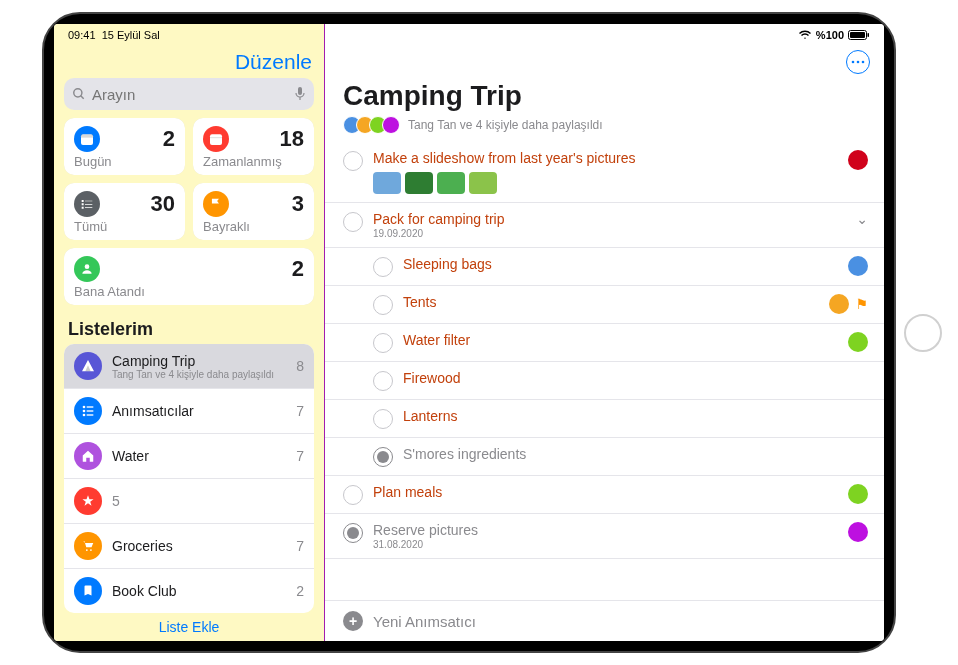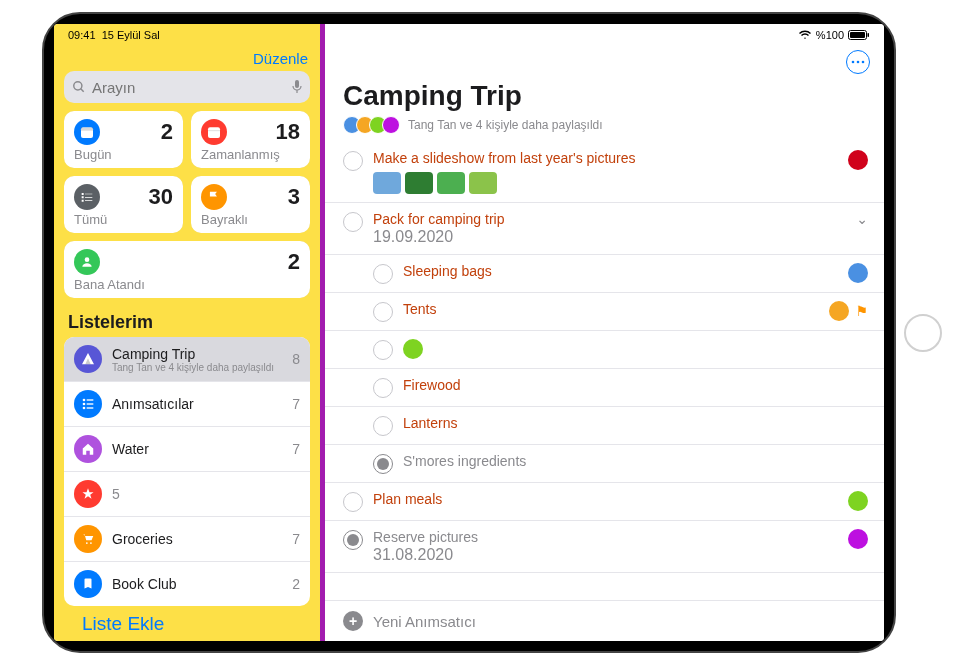--- a/index.html
+++ b/index.html
@@ -3,25 +3,25 @@
 <meta charset="utf-8">
 <style>
 * { margin: 0; padding: 0; box-sizing: border-box; font-family: -apple-system, "Helvetica Neue", Arial, sans-serif; }
 body { background: #fff; display: flex; justify-content: center; align-items: center; height: 665px; width: 958px; }
 .device { width: 958px; height: 665px; position: relative; }
 .home-btn { position: absolute; right: 16px; top: 50%; transform: translateY(-50%); width: 38px; height: 38px; border: 2px solid #d0d0d0; border-radius: 50%; }
 .bezel { position: absolute; left: 42px; top: 12px; right: 62px; bottom: 12px; border: 2px solid #444; border-radius: 38px; padding: 10px; background: #000; }
 .screen { width: 100%; height: 100%; background: #fff; border-radius: 4px; overflow: hidden; display: flex; }
 
 .statusbar { position: absolute; top: 0; left: 0; right: 0; height: 20px; display: flex; justify-content: space-between; align-items: center; padding: 2px 14px 0; font-size: 11px; font-weight: 500; }
-.statusbar .right { display: flex; align-items: center; gap: 4px; }
-
-.sidebar { width: 271px; background: #fde047; height: 100%; display: flex; flex-direction: column; border-right: 5px solid #a21caf; position: relative; padding-top: 20px; }
+.statusbar .right { display: flex; align-items: center; gap: 4px; font-weight: bold; }
+
+.sidebar { width: 271px; background: #fef9c3; height: 100%; display: flex; flex-direction: column; border-right: 1px solid #a21caf; position: relative; padding-top: 20px; }
 .sidebar-top { display: flex; justify-content: flex-end; padding: 6px 12px 4px; }
-.edit-btn { color: #007aff; font-size: 15px; background: none; border: none; text-align: right; }
+.edit-btn { color: #007aff; font-size: 21px; background: none; border: none; text-align: right; }
 .search { margin: 0 10px 8px; background: #e4e4e9; border-radius: 10px; height: 32px; display: flex; align-items: center; padding: 0 8px; color: #8a8a8e; font-size: 15px; }
 .search input { flex: 1; background: none; border: none; font-size: 15px; color: #333; outline: none; }
 .search .mic { margin-left: auto; }
 
 .smart-grid { display: grid; grid-template-columns: 1fr 1fr; gap: 8px; padding: 0 10px 8px; }
 .card { background: #fff; border-radius: 10px; padding: 8px 10px 6px; display: flex; flex-direction: column; box-shadow: 0 0 0.5px rgba(0,0,0,0.1); min-height: 56px; }
 .card-row { display: flex; justify-content: space-between; align-items: flex-start; }
 .card .iconwrap { width: 26px; height: 26px; border-radius: 50%; display: flex; align-items: center; justify-content: center; }
 .card .count { font-size: 22px; font-weight: 700; color: #1c1c1e; }
 .card .label { font-size: 13px; color: #8a8a8e; margin-top: 2px; }
@@ -30,41 +30,41 @@
 .section-title { font-size: 18px; font-weight: 700; padding: 6px 14px 4px; color: #1c1c1e; }
 .lists { background: #fff; margin: 0 10px; border-radius: 10px; overflow: hidden; flex-shrink: 0; }
 .list-item { display: flex; align-items: center; padding: 8px 10px; gap: 10px; border-bottom: 0.5px solid #e5e5ea; }
 .list-item:last-child { border-bottom: none; }
 .list-item.selected { background: #d9d9de; }
 .list-icon { width: 28px; height: 28px; border-radius: 50%; display: flex; align-items: center; justify-content: center; flex-shrink: 0; }
 .list-text { flex: 1; display: flex; flex-direction: column; overflow: hidden; }
 .list-text .name { font-size: 14px; color: #1c1c1e; }
 .list-text .sub { font-size: 10px; color: #8a8a8e; white-space: nowrap; overflow: hidden; text-overflow: ellipsis; }
 .list-count { font-size: 14px; color: #8a8a8e; }
-.add-list { text-align: left; padding: 6px 28px; color: #007aff; font-size: 19px; margin-top: auto; }
+.add-list { text-align: center; padding: 6px 28px; color: #007aff; font-size: 14px; margin-top: auto; }
 
 .main { flex: 1; background: #fff; position: relative; padding-top: 20px; display: flex; flex-direction: column; }
 .main-top { display: flex; justify-content: flex-end; padding: 6px 14px 4px; }
 .more-btn { width: 24px; height: 24px; border: 1.5px solid #007aff; border-radius: 50%; color: #007aff; display: flex; align-items: center; justify-content: center; font-size: 14px; }
 .main-title { font-size: 28px; font-weight: 700; padding: 2px 18px 2px; color: #1c1c1e; }
 .shared-row { display: flex; align-items: center; gap: 8px; padding: 2px 18px 8px; font-size: 12px; color: #8a8a8e; }
 .avatars { display: flex; }
 .avatars .av { width: 18px; height: 18px; border-radius: 50%; margin-left: -5px; border: 1px solid #fff; }
 .avatars .av:first-child { margin-left: 0; }
 
 .todos { flex: 1; overflow: hidden; }
 .todo { display: flex; align-items: flex-start; padding: 8px 16px 8px 18px; gap: 10px; border-bottom: 0.5px solid #e5e5ea; }
 .todo.sub { padding-left: 48px; }
 .circle { width: 20px; height: 20px; border: 1.5px solid #c7c7cc; border-radius: 50%; flex-shrink: 0; margin-top: 1px; position: relative; }
 .circle.done { border-color: #8a8a8e; }
 .circle.done::after { content: ""; position: absolute; inset: 3px; background: #8a8a8e; border-radius: 50%; }
 .todo-body { flex: 1; }
 .todo-title { font-size: 14px; color: #c2410c; }
 .todo.completed .todo-title { color: #8a8a8e; }
-.todo-date { font-size: 16px; color: #8a8a8e; margin-top: 1px; }
+.todo-date { font-size: 10px; color: #8a8a8e; margin-top: 1px; }
 .todo-right { display: flex; align-items: center; gap: 6px; }
 .assignee { width: 20px; height: 20px; border-radius: 50%; }
 .flag-mini { color: #ff9500; font-size: 14px; }
 .chev { color: #8a8a8e; font-size: 14px; }
 .thumbs { display: flex; gap: 4px; margin-top: 6px; }
 .thumb { width: 28px; height: 22px; border-radius: 4px; }
 
 .new-reminder { display: flex; align-items: center; gap: 10px; padding: 10px 18px; color: #8a8a8e; font-size: 15px; border-top: 0.5px solid #e5e5ea; margin-top: auto; }
 .plus-circ { width: 20px; height: 20px; border-radius: 50%; background: #8a8a8e; color: #fff; display: flex; align-items: center; justify-content: center; font-size: 14px; font-weight: bold; }
 
@@ -332,20 +332,24 @@
 
     </div>
     <div class="todo-right">
       <div class="assignee" style="background:#f5a623"></div>
       <span class="flag-mini">⚑</span>
 
     </div>
             </div>
             <div class="todo sub">
               <div class="circle "></div>
+    <div class="todo-body">
+      <div class="todo-title">Water filter</div>
+
+    </div>
     <div class="todo-right">
       <div class="assignee" style="background:#7ed321"></div>
 
     </div>
             </div>
             <div class="todo sub">
               <div class="circle "></div>
     <div class="todo-body">
       <div class="todo-title">Firewood</div>
 

